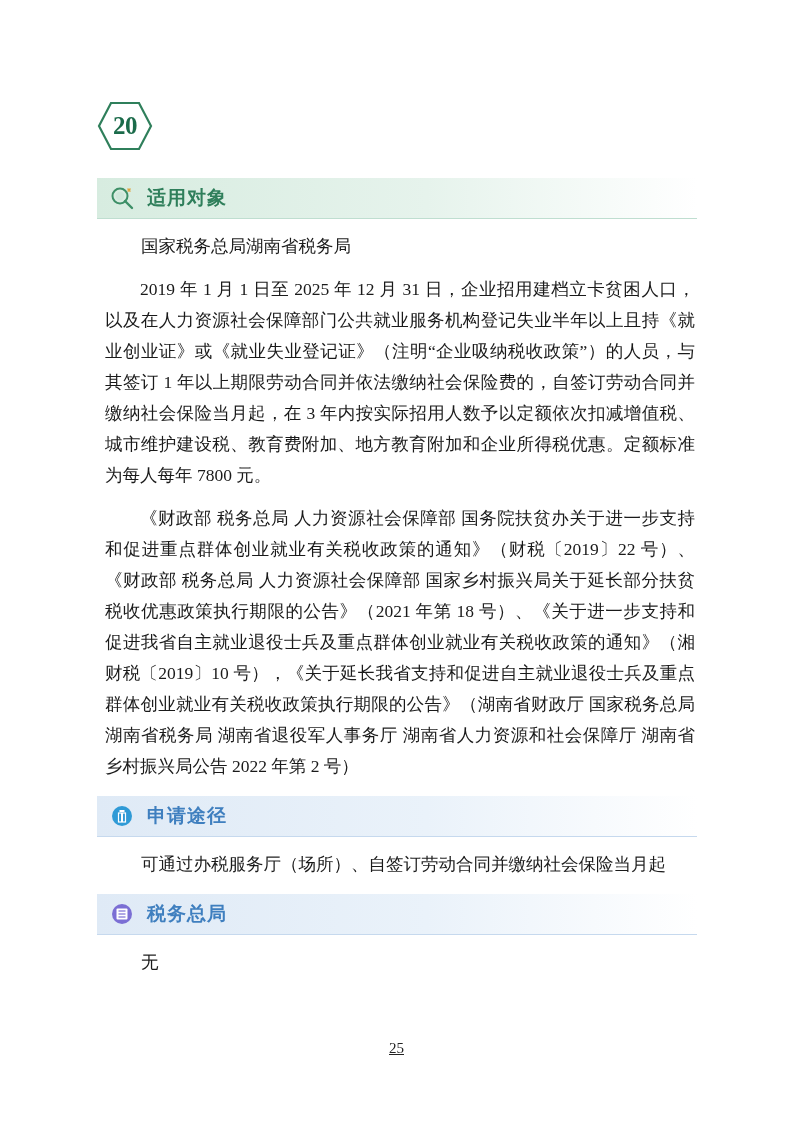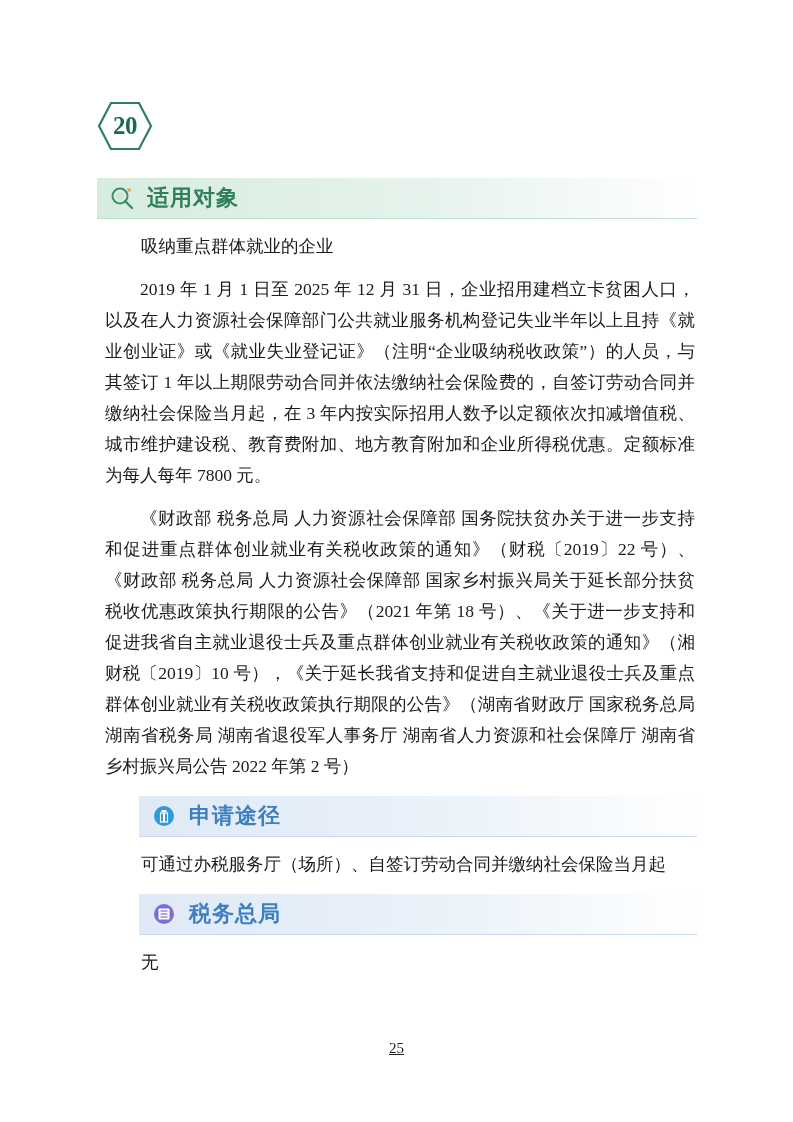--- a/index.html
+++ b/index.html
@@ -79,28 +79,27 @@
   .sec-head .icon-box {
     width: 50px;
     display: flex;
     align-items: center;
     justify-content: center;
     flex: 0 0 auto;
   }
   .sec-head .sec-title {
     font-family: "DejaVu Sans", sans-serif;
     font-weight: bold;
-    font-size: 22px;
+    font-size: 19px;
     color: #2f7f5b;
     letter-spacing: 1px;
   }
   .sec-head.blue {
     background: linear-gradient(to right, #dfeaf6 0%, #eaf2fa 55%, #ffffff 100%);
     border-bottom: 1px solid #c6d9ee;
-    margin-left: 42px;
   }
   .sec-head.blue .sec-title {
     color: #3f7fbf;
   }
 
   
   .body-text {
     font-size: 17.5px;
     line-height: 31px;
     text-align: justify;
@@ -154,21 +153,21 @@
       <div class="icon-box">
         <svg width="26" height="26" viewBox="0 0 26 26" class="ic">
           <circle cx="11" cy="11" r="7.5" fill="none" stroke="#3d8f67" stroke-width="2"></circle>
           <circle cx="11" cy="11" r="4.2" fill="#cfe7db"></circle>
           <line x1="16" y1="16" x2="23" y2="23" stroke="#3d8f67" stroke-width="2.4" stroke-linecap="round"></line>
           <path d="M19 4 l2 2 M21 4 l-2 2" stroke="#e0a33c" stroke-width="1.6" stroke-linecap="round"></path>
         </svg>
       </div>
       <div class="sec-title">适用对象</div>
     </div>
-    <div class="body-text plain">吸纳重点群体就业的企业</div>
+    <div class="body-text plain">国家税务总局湖南省税务局</div>
 
     <div class="body-text indent">2019 年 1 月 1 日至 2025 年 12 月 31 日，企业招用建档立卡贫困人口，以及在人力资源社会保障部门公共就业服务机构登记失业半年以上且持《就业创业证》或《就业失业登记证》（注明“企业吸纳税收政策”）的人员，与其签订 1 年以上期限劳动合同并依法缴纳社会保险费的，自签订劳动合同并缴纳社会保险当月起，在 3 年内按实际招用人数予以定额依次扣减增值税、城市维护建设税、教育费附加、地方教育附加和企业所得税优惠。定额标准为每人每年 7800 元。</div>
 
     <div class="body-text indent">《财政部 税务总局 人力资源社会保障部 国务院扶贫办关于进一步支持和促进重点群体创业就业有关税收政策的通知》（财税〔2019〕22 号）、《财政部 税务总局 人力资源社会保障部 国家乡村振兴局关于延长部分扶贫税收优惠政策执行期限的公告》（2021 年第 18 号）、《关于进一步支持和促进我省自主就业退役士兵及重点群体创业就业有关税收政策的通知》（湘财税〔2019〕10 号），《关于延长我省支持和促进自主就业退役士兵及重点群体创业就业有关税收政策执行期限的公告》（湖南省财政厅 国家税务总局湖南省税务局 湖南省退役军人事务厅 湖南省人力资源和社会保障厅 湖南省乡村振兴局公告 2022 年第 2 号）</div>
 
     <div class="sec-head blue">
       <div class="icon-box">
         <svg width="28" height="26" viewBox="0 0 28 26" class="ic">
           <circle cx="14" cy="13" r="10" fill="#2f9ad6"></circle>
           <rect x="11.5" y="7" width="5" height="2" fill="#ffffff"></rect>

